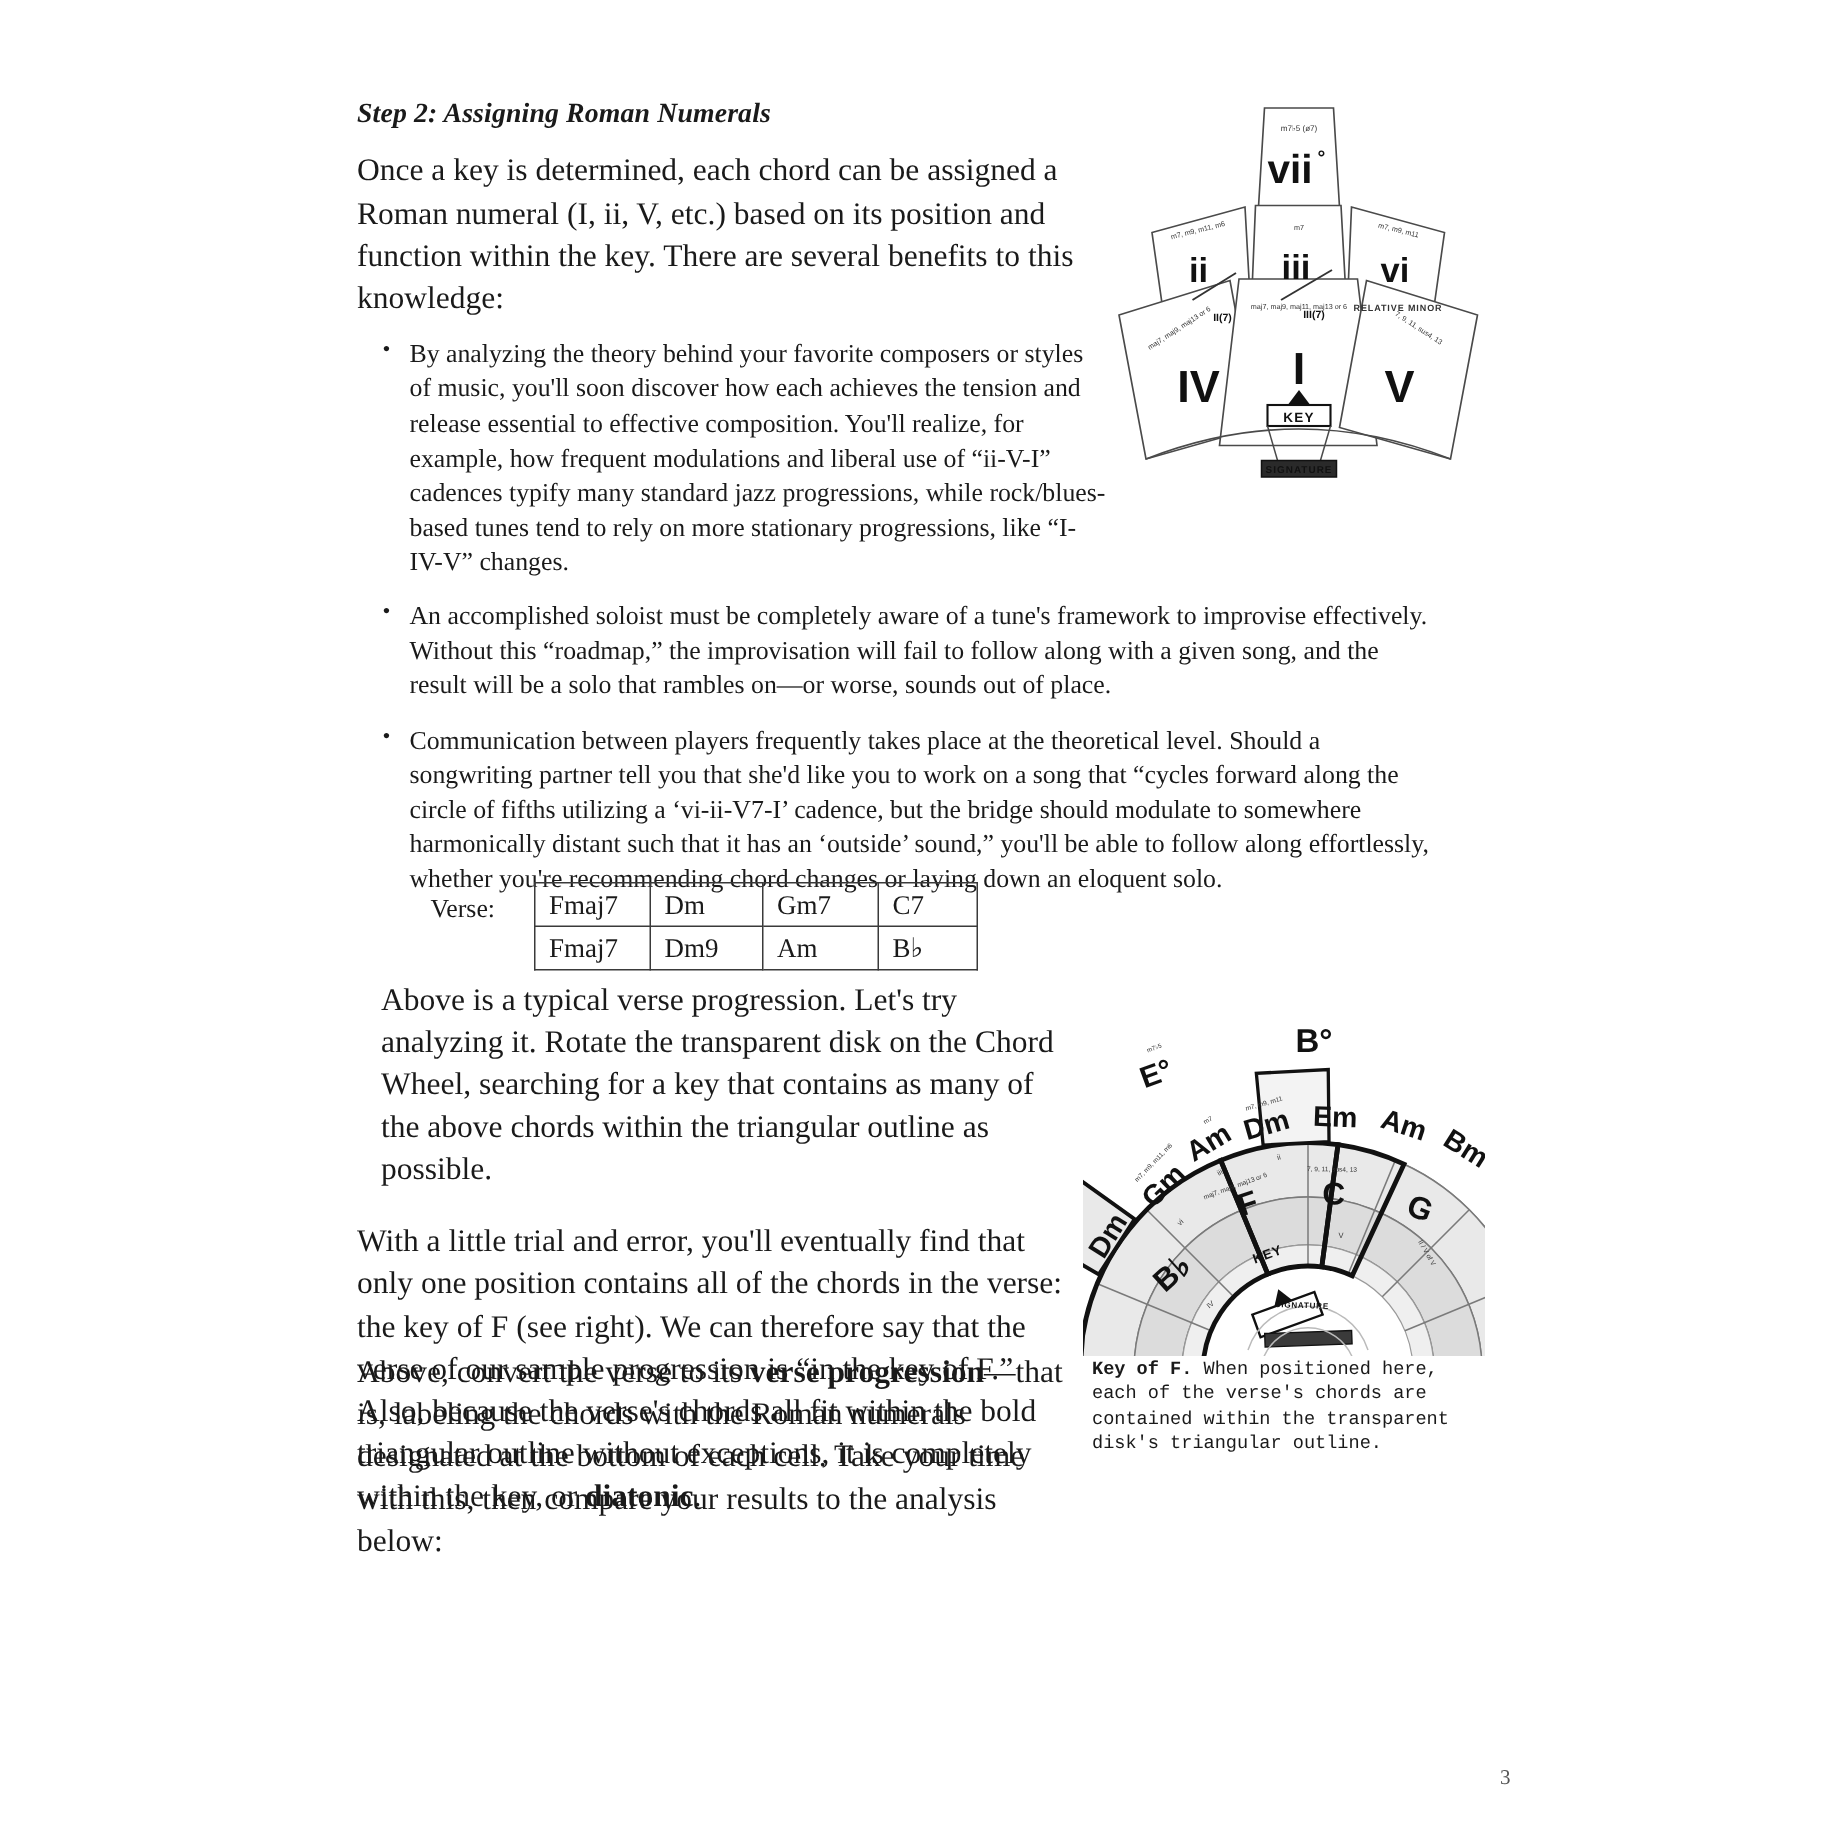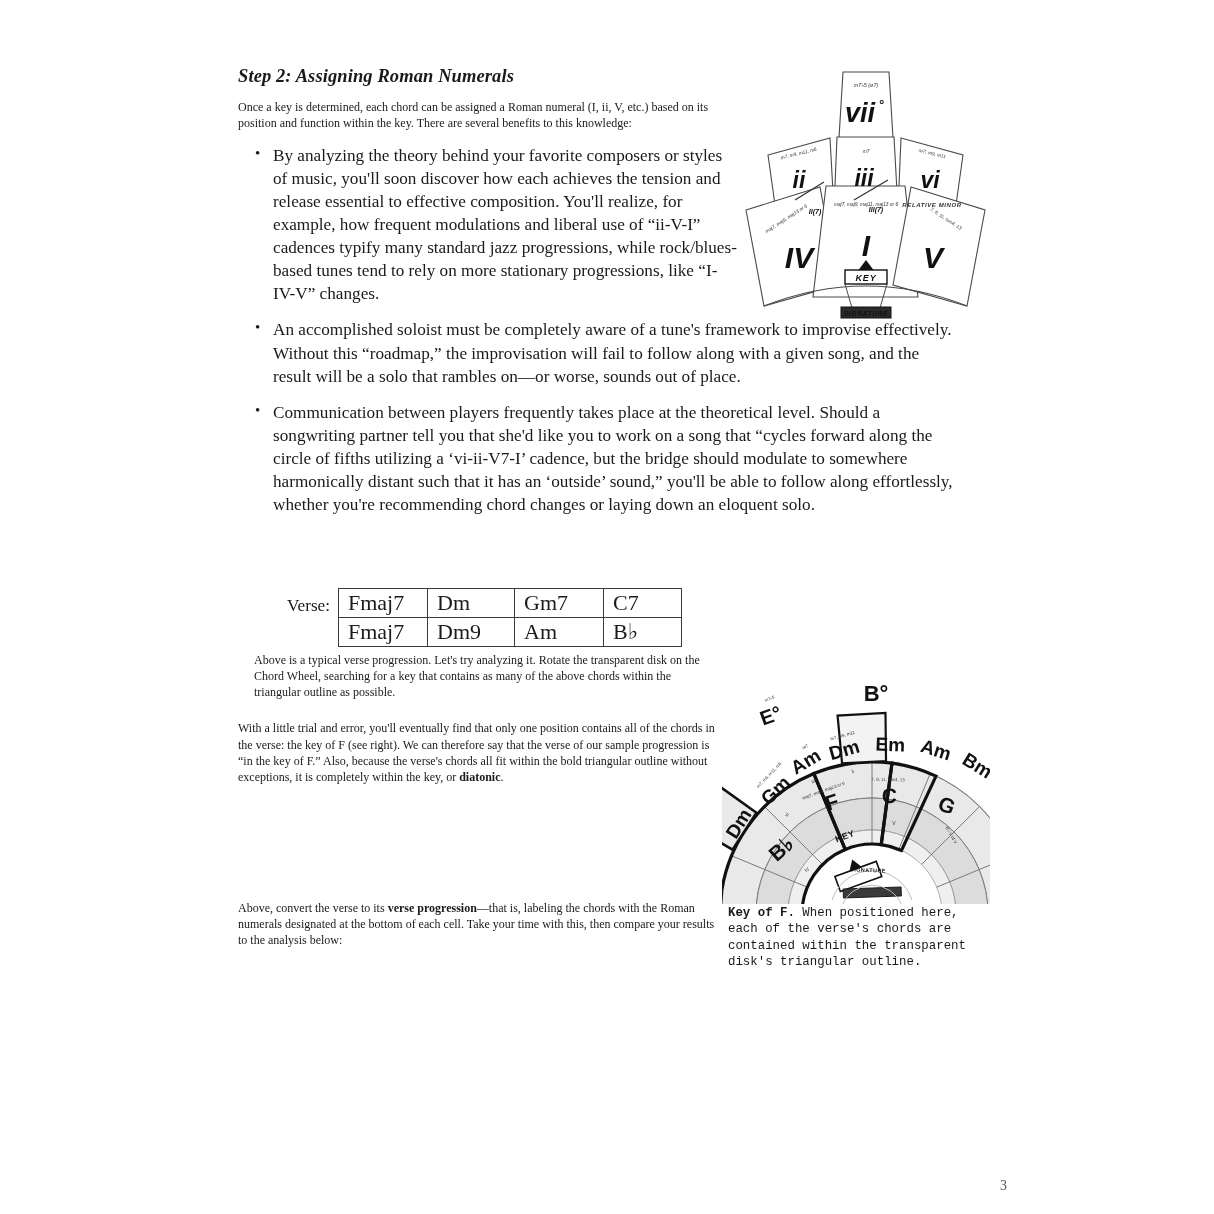--- a/index.html
+++ b/index.html
@@ -35,21 +35,21 @@
   h2.step-head {
     font-size: 18.5px;
     font-weight: bold;
     font-style: italic;
     margin: 0 0 13px 0;
     letter-spacing: .1px;
     line-height: 1.1;
   }
 
   p.body {
-    font-size: 12px;
+    font-size: 21px;
     line-height: 1.345;
     margin: 0 0 6px 0;
     text-align: left;
   }
 
   ul.benefits {
     list-style: none;
     margin: 12px 0 0 0;
     padding: 0;
   }
@@ -76,49 +76,49 @@
     font-weight: bold;
     margin: 0;
     letter-spacing: -0.1px;
     line-height: 1.15;
   }
 
   
   .table-row {
     display: flex;
     align-items: flex-start;
+    gap: 18px;
   }
   .table-label {
     font-size: 17.2px;
     line-height: 1;
     padding-top: 9px;
     text-align: right;
     white-space: nowrap;
   }
   table.chords {
     border-collapse: collapse;
     table-layout: fixed;
   }
   table.chords td {
     border: 1px solid #3a3a3a;
-    font-size: 22px;
+    font-size: 18px;
     height: 24px;
-    padding: 2px 12px 2px 9px;
+    padding: 2px 0 2px 9px;
     vertical-align: middle;
     line-height: 1;
   }
 
   
   .fig-top {
     position: absolute;
     left: 742px;
     top: 60px;
     width: 248px;
     height: 262px;
-    font-style: italic;
   }
   .fig-bottom {
     position: absolute;
     left: 722px;
     top: 664px;
     width: 268px;
     height: 240px;
     overflow: hidden;
   }
   .fig-caption {

